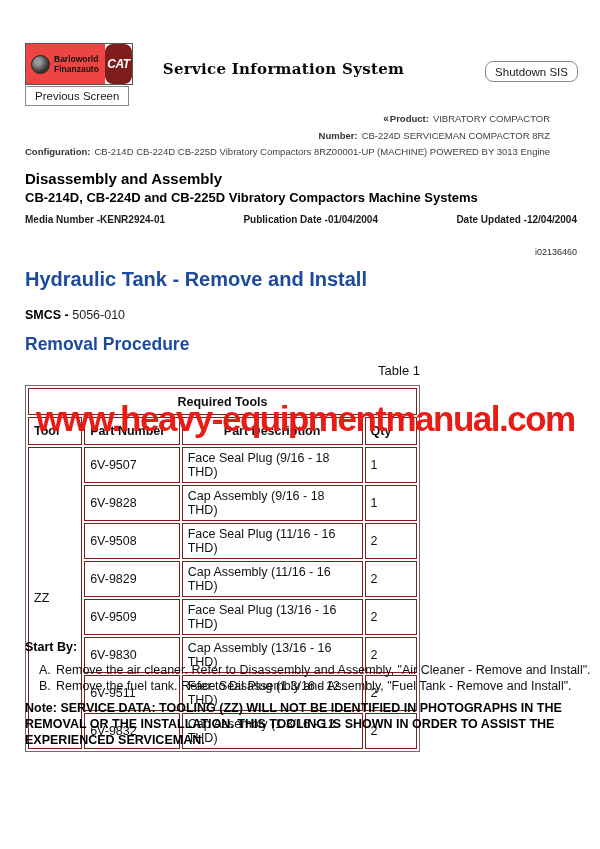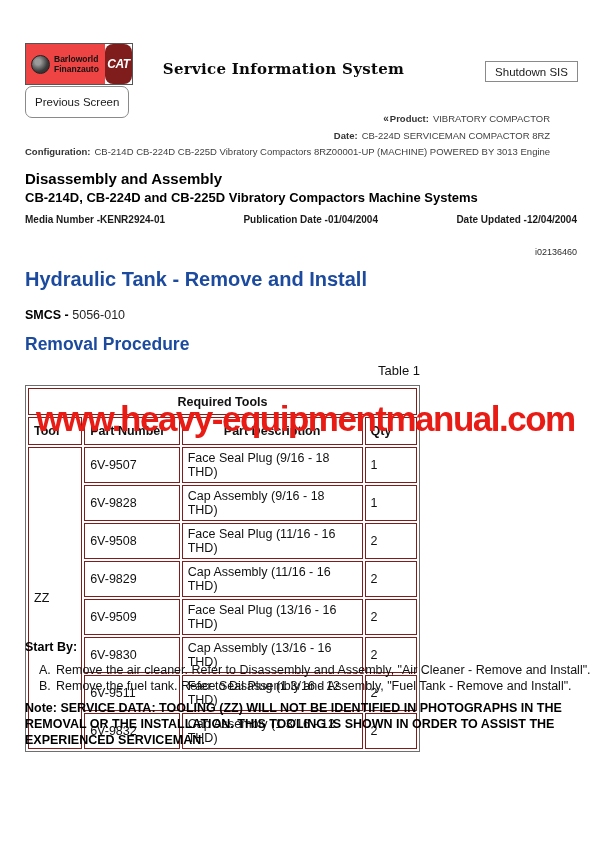--- a/index.html
+++ b/index.html
@@ -26,22 +26,22 @@
   }
   .sis-title{
     position:absolute;left:0;top:60px;width:567px;text-align:center;
     font-family:"DejaVu Serif","Liberation Serif",serif;font-weight:bold;font-size:15px;
     letter-spacing:0.3px;color:#0a0a0a;
   }
   .btn{
     background:#fff;border:1px solid #8a8a8a;color:#1a1a1a;
     font-family:"Liberation Sans",sans-serif;font-size:11.5px;padding:2px 9px;
   }
-  .prev-btn{position:absolute;left:25px;top:86px;height:32px;border-radius:7px;}
-  .shutdown-btn{position:absolute;right:22px;top:61px;height:21px;}
+  .prev-btn{position:absolute;left:25px;top:86px;height:20px;}
+  .shutdown-btn{position:absolute;right:22px;top:61px;height:21px;border-radius:8px;}
   
   .product-info{position:absolute;left:25px;top:111px;font-size:9.5px;color:#3f3f3f;line-height:16.5px;white-space:nowrap;text-align:right;}
   .product-info .lbl{font-weight:bold;color:#333;margin-right:4px;}
   .collapse{display:inline-block;margin-left:-7px;margin-right:1px;color:#333;font-weight:bold;font-size:10px;cursor:pointer;}
   
   .doc-head{position:absolute;left:25px;top:170px;width:552px;}
   .doc-title{font-size:15px;font-weight:bold;letter-spacing:0;}
   .doc-subtitle{font-size:13px;font-weight:bold;margin-top:3px;}
   .doc-meta{display:flex;justify-content:space-between;margin-top:9px;font-size:10px;font-weight:bold;color:#1a1a1a;}
   .doc-id{position:absolute;right:23px;top:247px;font-size:9px;color:#2b2b2b;}
@@ -99,21 +99,21 @@
     <div class="sis-title">Service Information System</div>
     <button class="btn shutdown-btn">Shutdown SIS</button>
     <button class="btn prev-btn">Previous Screen</button>
   </div>
 
   <div class="product-info">
     <div>
       <span class="collapse">«</span><span class="lbl">Product:</span><span>VIBRATORY COMPACTOR</span>
     </div>
     <div>
-      <span class="lbl">Date:</span><span>CB-224D SERVICEMAN COMPACTOR 8RZ</span>
+      <span class="lbl">Number:</span><span>CB-224D SERVICEMAN COMPACTOR 8RZ</span>
     </div>
     <div>
       <span class="lbl">Configuration:</span><span>CB-214D CB-224D CB-225D Vibratory Compactors 8RZ00001-UP (MACHINE) POWERED BY 3013 Engine</span>
     </div>
   </div>
 
   <div class="doc-head">
     <div class="doc-title">Disassembly and Assembly</div>
     <div class="doc-subtitle">CB-214D, CB-224D and CB-225D Vibratory Compactors Machine Systems</div>
     <div class="doc-meta">

